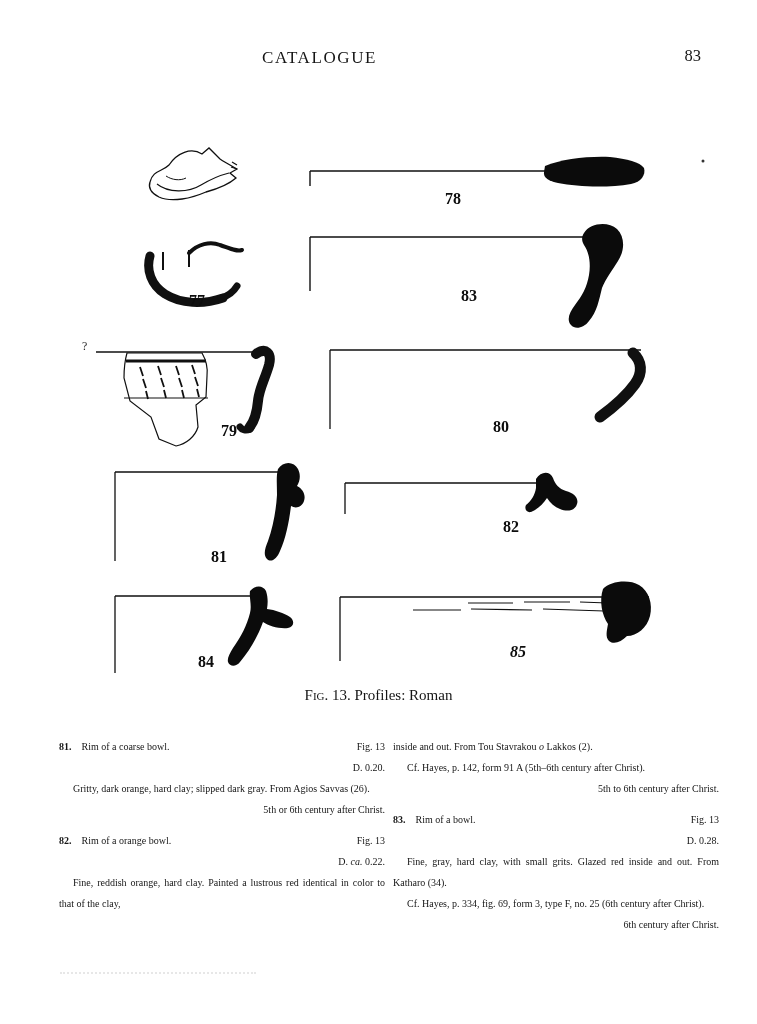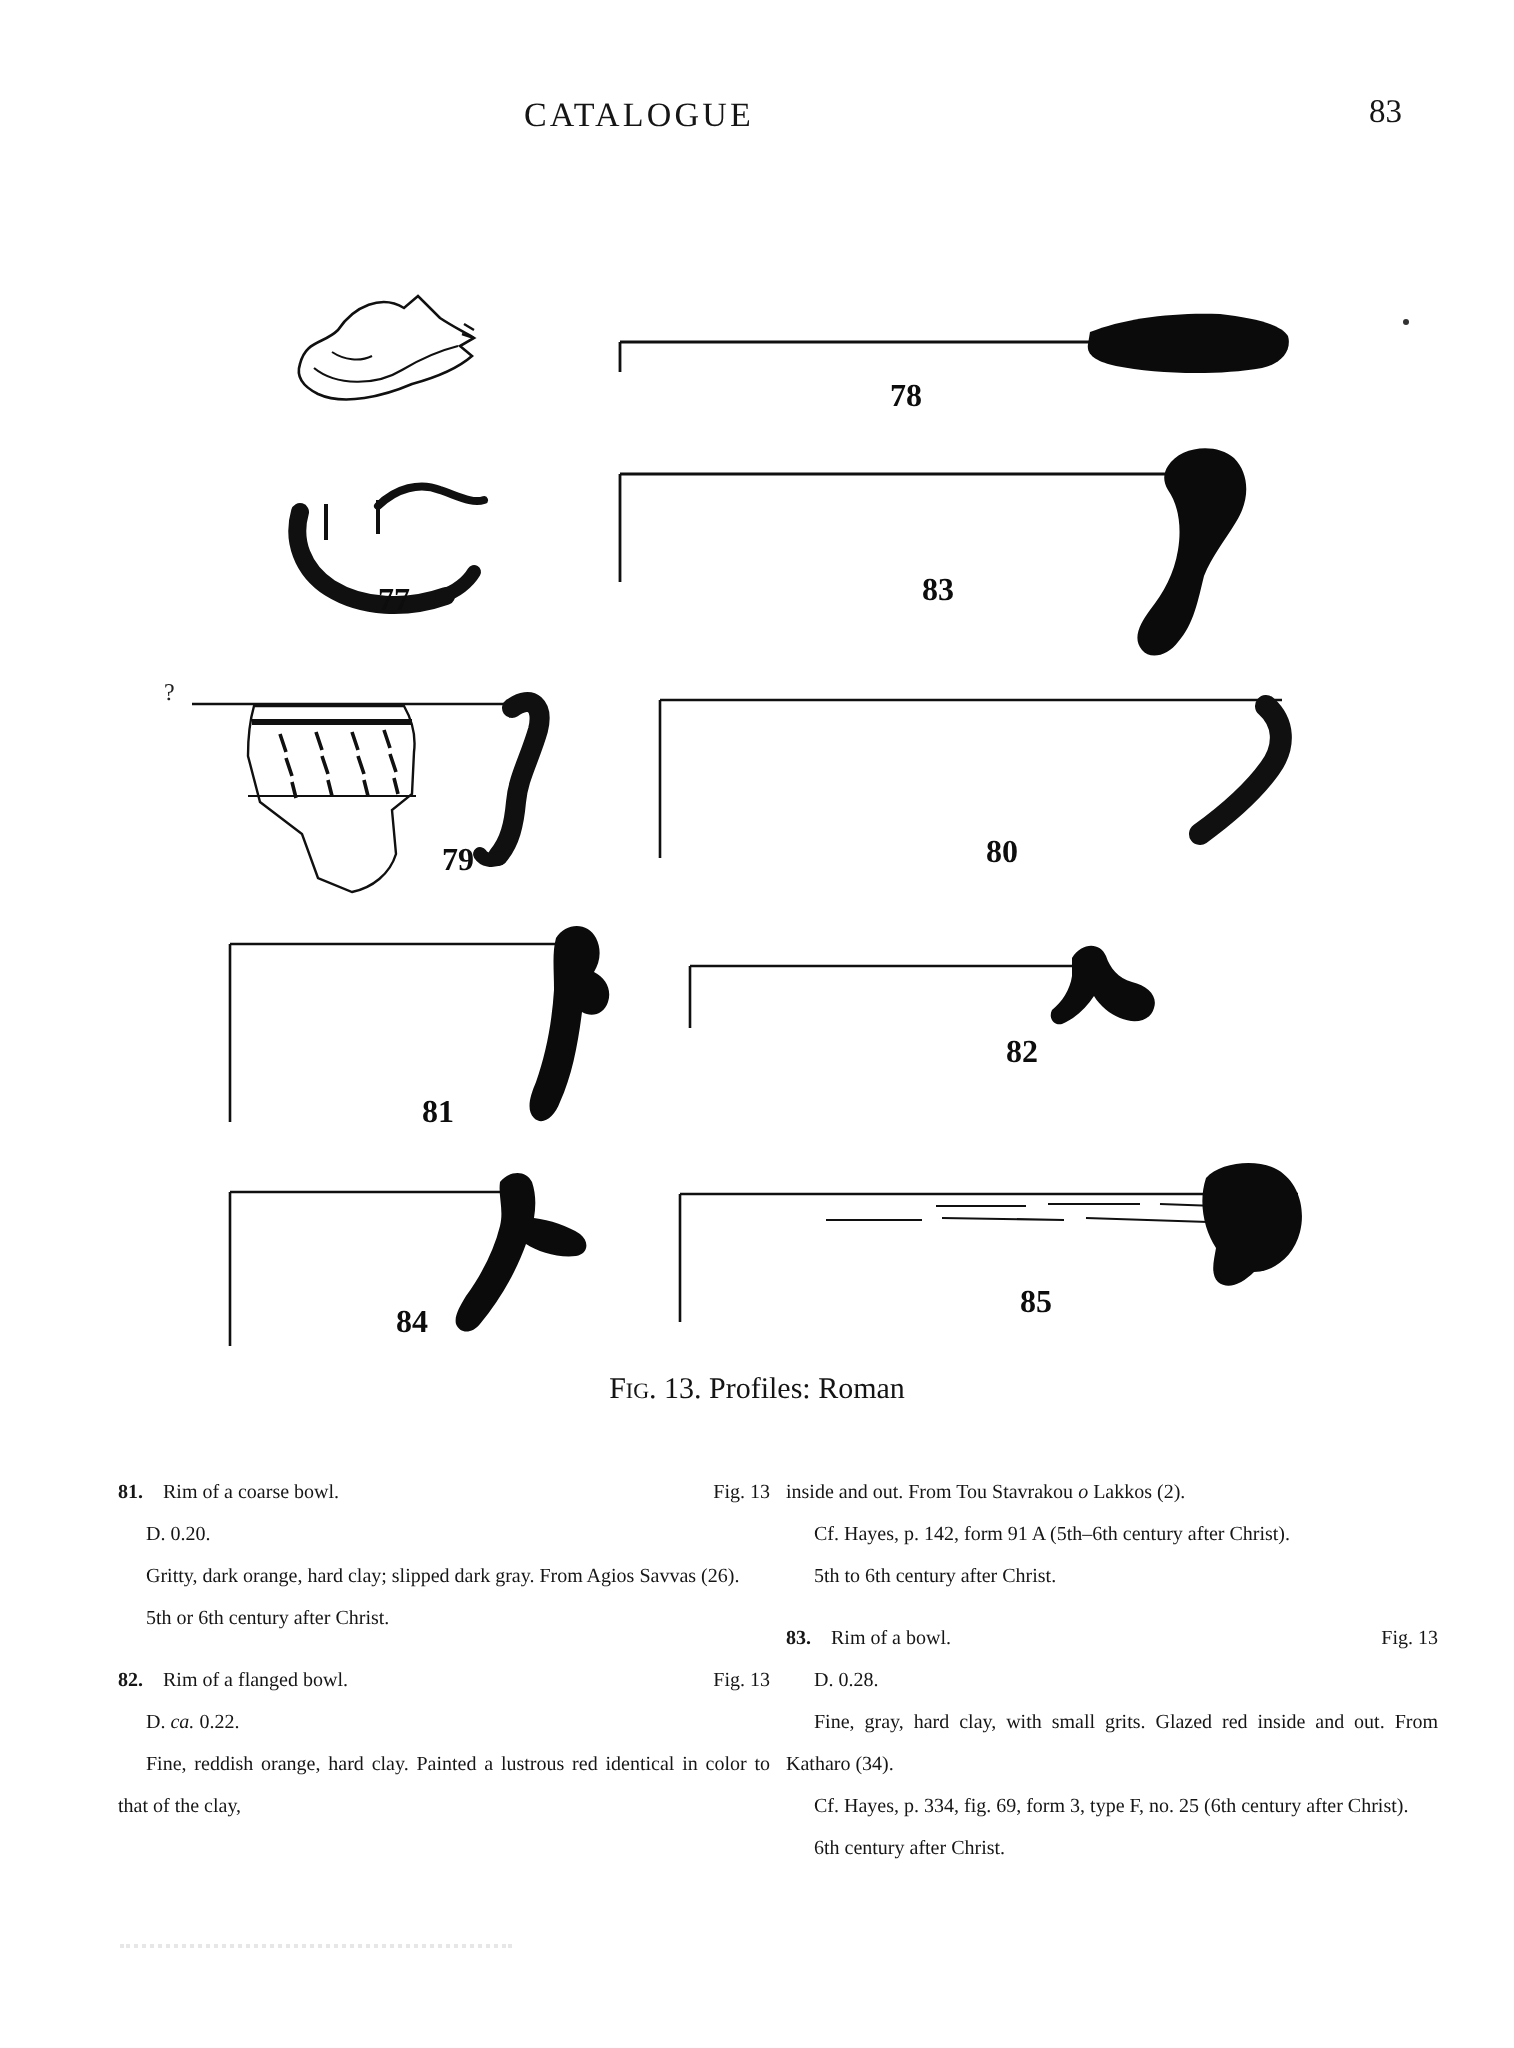--- a/index.html
+++ b/index.html
@@ -19,21 +19,21 @@
   .qmark{font-size:12px;color:#222;}
   .fig-caption{top:687px;left:0;width:757px;text-align:center;font-size:15px;color:#141414;}
   .smallcaps{font-variant:small-caps;}
   
   .text-block{top:736px;left:59px;width:660px;display:flex;gap:8px;}
   .col{width:326px;font-size:10px;line-height:21px;text-align:justify;}
   .entry-head{display:flex;justify-content:space-between;align-items:baseline;}
   .entry-head.gap{margin-top:10px;}
   .num{font-weight:bold;margin-right:10px;}
   p{margin:0;}
-  .dim,.date{padding-left:14px;text-align:left;}
+  .dim,.date{padding-left:14px;text-align:right;}
   .para{text-indent:14px;}
   .cont{text-indent:0;}
   .sc{font-size:0.8em;letter-spacing:0.4px;}
   i{font-style:italic;}
   .artifact{top:972px;left:60px;width:196px;border-top:2px dotted #e7e7e7;height:0;}
   svg{display:block;}
 </style>
 </head>
 <body>
 
@@ -107,38 +107,38 @@
   <div class="abs qmark" style="left:82px;top:199px;">?</div>
 
   <div class="abs fig-label" style="left:174px;top:152px;">77</div>
   <div class="abs fig-label" style="left:430px;top:50px;">78</div>
   <div class="abs fig-label" style="left:446px;top:147px;">83</div>
   <div class="abs fig-label" style="left:206px;top:282px;">79</div>
   <div class="abs fig-label" style="left:478px;top:278px;">80</div>
   <div class="abs fig-label" style="left:196px;top:408px;">81</div>
   <div class="abs fig-label" style="left:488px;top:378px;">82</div>
   <div class="abs fig-label" style="left:183px;top:513px;">84</div>
-  <div class="abs fig-label" style="left:495px;top:503px;">85</div>
+  <div class="abs fig-label" style="left:495px;top:503px;font-style:italic;">85</div>
 </div>
 
 <div class="abs fig-caption"><span class="smallcaps">Fig. 13.</span> <span>Profiles: Roman</span></div>
 
 <div class="abs text-block">
 
   <div class="col">
     <div class="entry-head">
       <span><b class="num">81.</b><span>Rim of a coarse bowl.</span></span>
       <span>Fig. 13</span>
     </div>
     <p class="dim">D. 0.20.</p>
     <p class="para">Gritty, dark orange, hard clay; slipped dark gray. From Agios Savvas (26).</p>
     <p class="date">5th or 6th century after Christ.</p>
 
     <div class="entry-head gap">
-      <span><b class="num">82.</b><span>Rim of a flanged bowl.</span></span>
+      <span><b class="num">82.</b><span>Rim of a orange bowl.</span></span>
       <span>Fig. 13</span>
     </div>
     <p class="dim"><span>D.</span> <i>ca.</i> <span>0.22.</span></p>
     <p class="para">Fine, reddish orange, hard clay. Painted a lustrous red identical in color to that of the clay,</p>
   </div>
 
   <div class="col">
     <p class="cont"><span>inside and out. From Tou Stavrakou</span> <i>o</i> <span>Lakkos (2).</span></p>
     <p class="para">Cf. Hayes, p. 142, form 91 A (5th–6th century after Christ).</p>
     <p class="date">5th to 6th century after Christ.</p>

